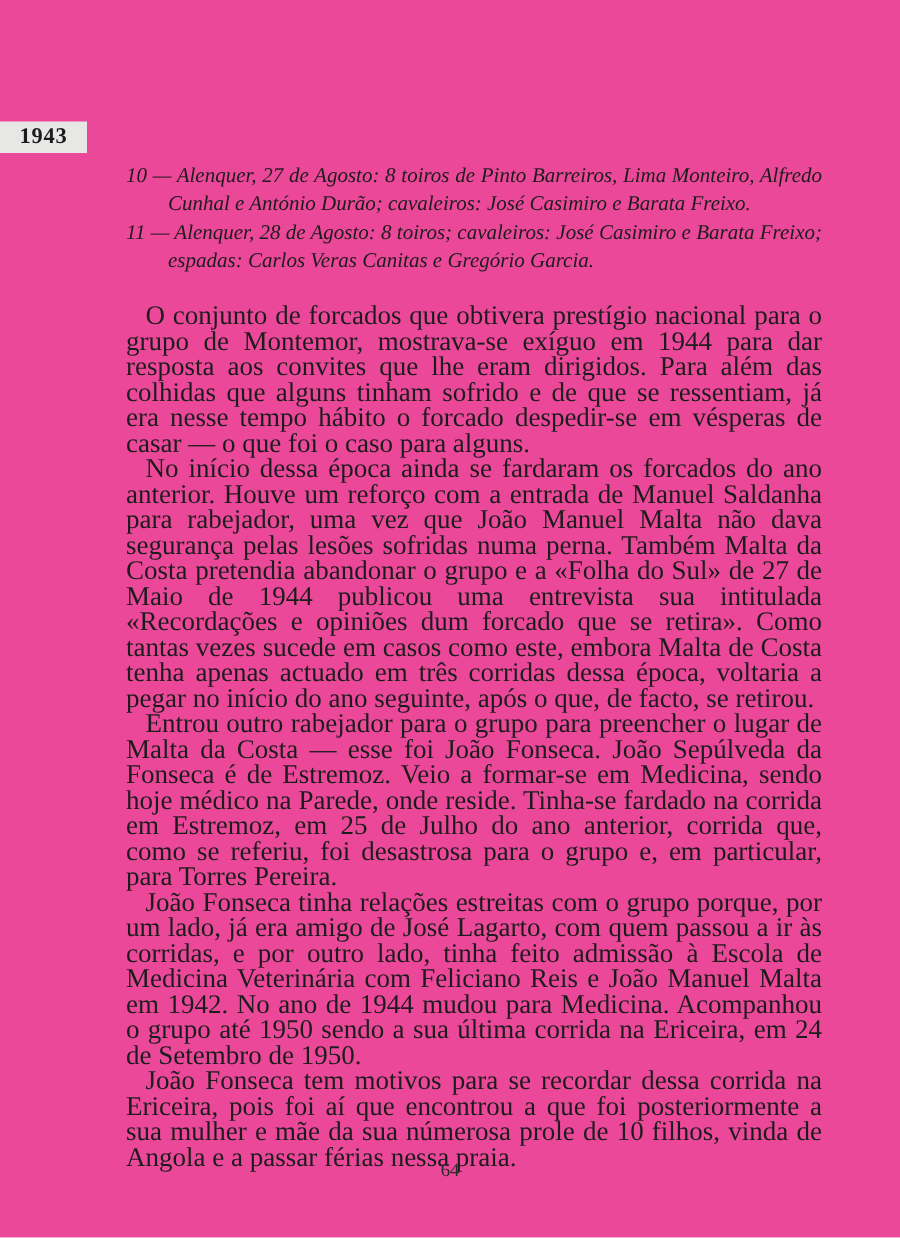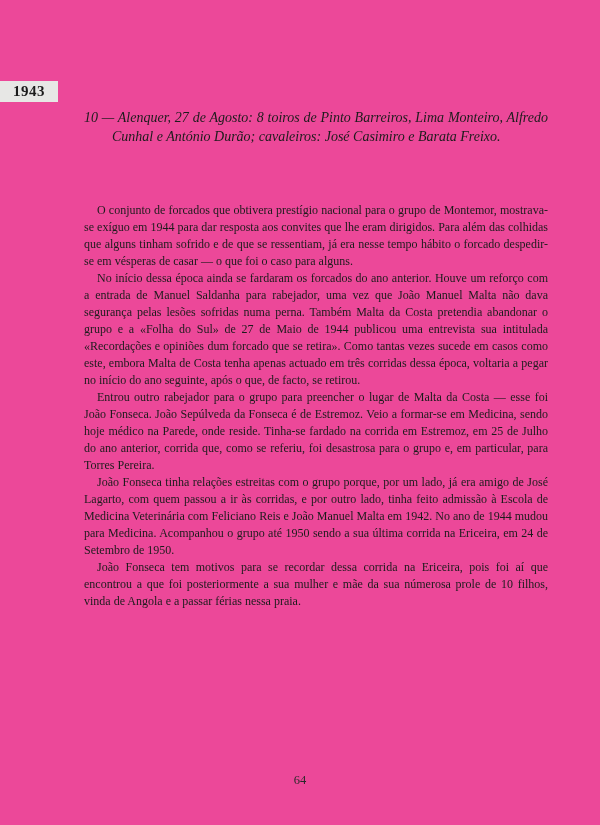--- a/index.html
+++ b/index.html
@@ -46,21 +46,21 @@
     text-indent: -28px;
   }
   .list-item .num {
     white-space: nowrap;
   }
   .body-text {
     position: absolute;
     left: 84px;
     top: 202px;
     width: 464px;
-    font-size: 12px;
+    font-size: 18px;
     line-height: 17px;
     text-align: justify;
   }
   .body-text p {
     margin: 0;
     text-indent: 13px;
   }
   .page-number {
     position: absolute;
     left: 0;
@@ -76,20 +76,22 @@
 
 <div class="page">
 
   <div class="year-tab">
     <span>1943</span>
   </div>
 
   <div class="event-list">
     <p class="list-item"><span class="num">10 —</span>
       <span>Alenquer, 27 de Agosto: 8 toiros de Pinto Barreiros, Lima Monteiro, Alfredo Cunhal e António Durão; cavaleiros: José Casimiro e Barata Freixo.</span></p>
+    <p class="list-item"><span class="num">11 —</span>
+      <span>Alenquer, 28 de Agosto: 8 toiros; cavaleiros: José Casimiro e Barata Freixo; espadas: Carlos Veras Canitas e Gregório Garcia.</span></p>
   </div>
 
   <div class="body-text">
     <p>O conjunto de forcados que obtivera prestígio nacional para o grupo de Montemor, mostrava-se exíguo em 1944 para dar resposta aos convites que lhe eram dirigidos. Para além das colhidas que alguns tinham sofrido e de que se ressentiam, já era nesse tempo hábito o forcado despedir-se em vésperas de casar — o que foi o caso para alguns.</p>
     <p>No início dessa época ainda se fardaram os forcados do ano anterior. Houve um reforço com a entrada de Manuel Saldanha para rabejador, uma vez que João Manuel Malta não dava segurança pelas lesões sofridas numa perna. Também Malta da Costa pretendia abandonar o grupo e a «Folha do Sul» de 27 de Maio de 1944 publicou uma entrevista sua intitulada «Recordações e opiniões dum forcado que se retira». Como tantas vezes sucede em casos como este, embora Malta de Costa tenha apenas actuado em três corridas dessa época, voltaria a pegar no início do ano seguinte, após o que, de facto, se retirou.</p>
     <p>Entrou outro rabejador para o grupo para preencher o lugar de Malta da Costa — esse foi João Fonseca. João Sepúlveda da Fonseca é de Estremoz. Veio a formar-se em Medicina, sendo hoje médico na Parede, onde reside. Tinha-se fardado na corrida em Estremoz, em 25 de Julho do ano anterior, corrida que, como se referiu, foi desastrosa para o grupo e, em particular, para Torres Pereira.</p>
     <p>João Fonseca tinha relações estreitas com o grupo porque, por um lado, já era amigo de José Lagarto, com quem passou a ir às corridas, e por outro lado, tinha feito admissão à Escola de Medicina Veterinária com Feliciano Reis e João Manuel Malta em 1942. No ano de 1944 mudou para Medicina. Acompanhou o grupo até 1950 sendo a sua última corrida na Ericeira, em 24 de Setembro de 1950.</p>
     <p>João Fonseca tem motivos para se recordar dessa corrida na Ericeira, pois foi aí que encontrou a que foi posteriormente a sua mulher e mãe da sua númerosa prole de 10 filhos, vinda de Angola e a passar férias nessa praia.</p>
   </div>
 

